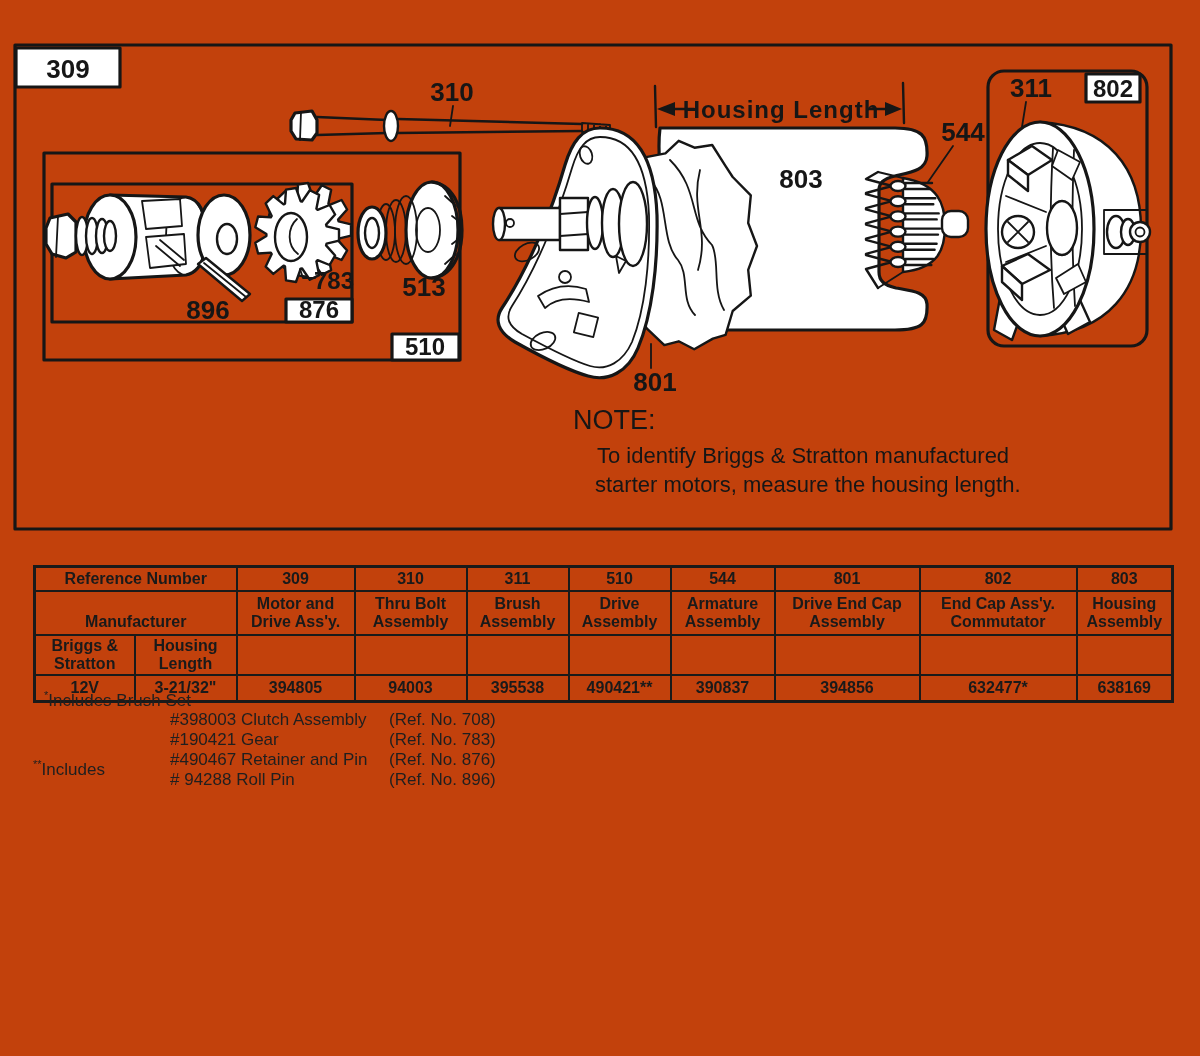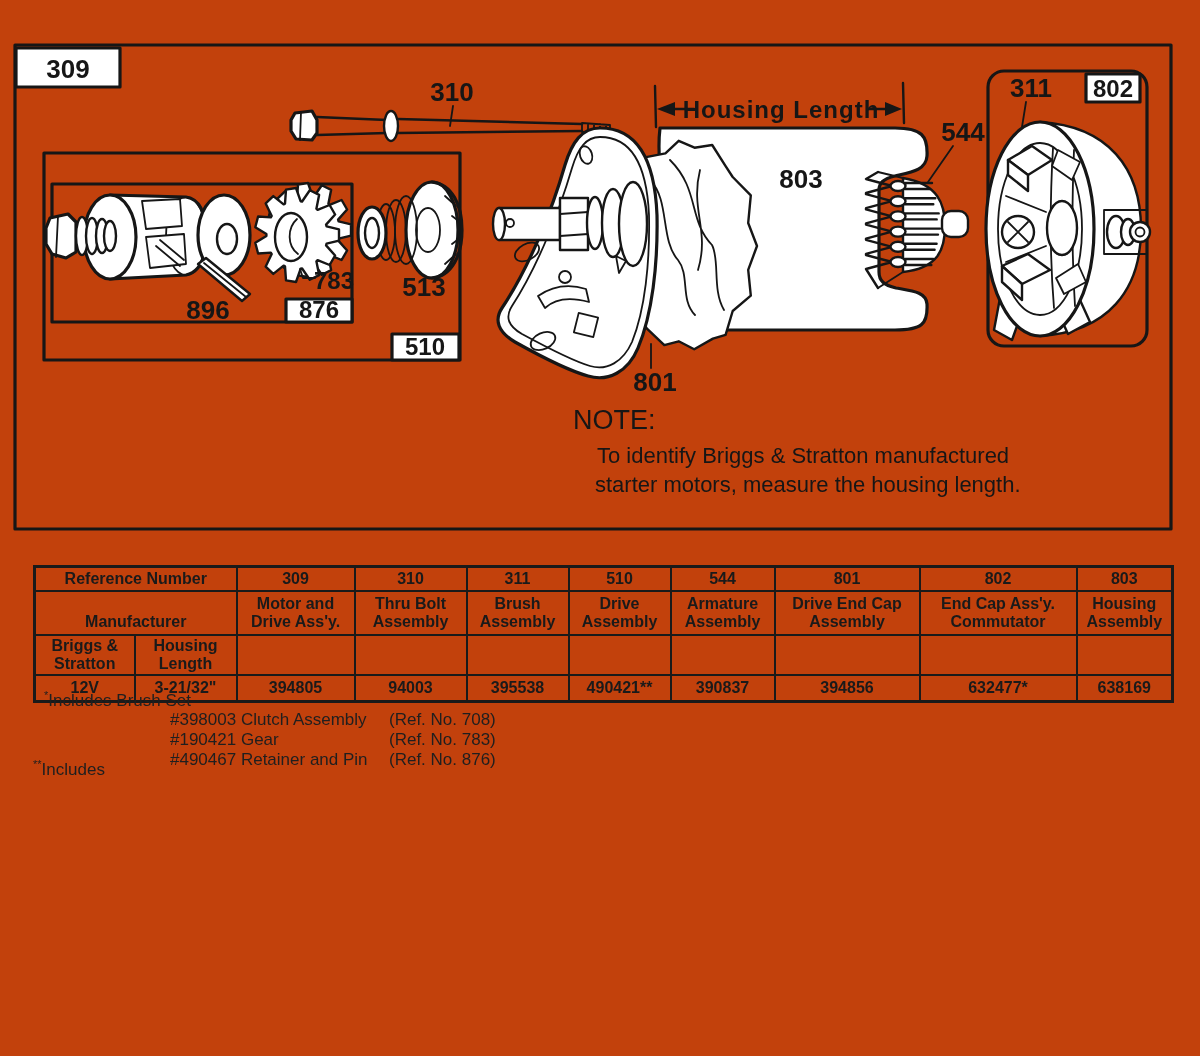--- a/index.html
+++ b/index.html
@@ -331,15 +331,19 @@
       <span class="fn-ref">(Ref. No. 708)</span>
     </div>
     <div class="fn-item">
       <span class="fn-part">#190421 Gear</span>
       <span class="fn-ref">(Ref. No. 783)</span>
     </div>
     <div class="fn-item">
       <span class="fn-part">#490467 Retainer and Pin</span>
       <span class="fn-ref">(Ref. No. 876)</span>
     </div>
+    <div class="fn-item">
+      <span class="fn-part"># 94288 Roll Pin</span>
+      <span class="fn-ref">(Ref. No. 896)</span>
+    </div>
   </div>
 
 </div>
 
 </body></html>

